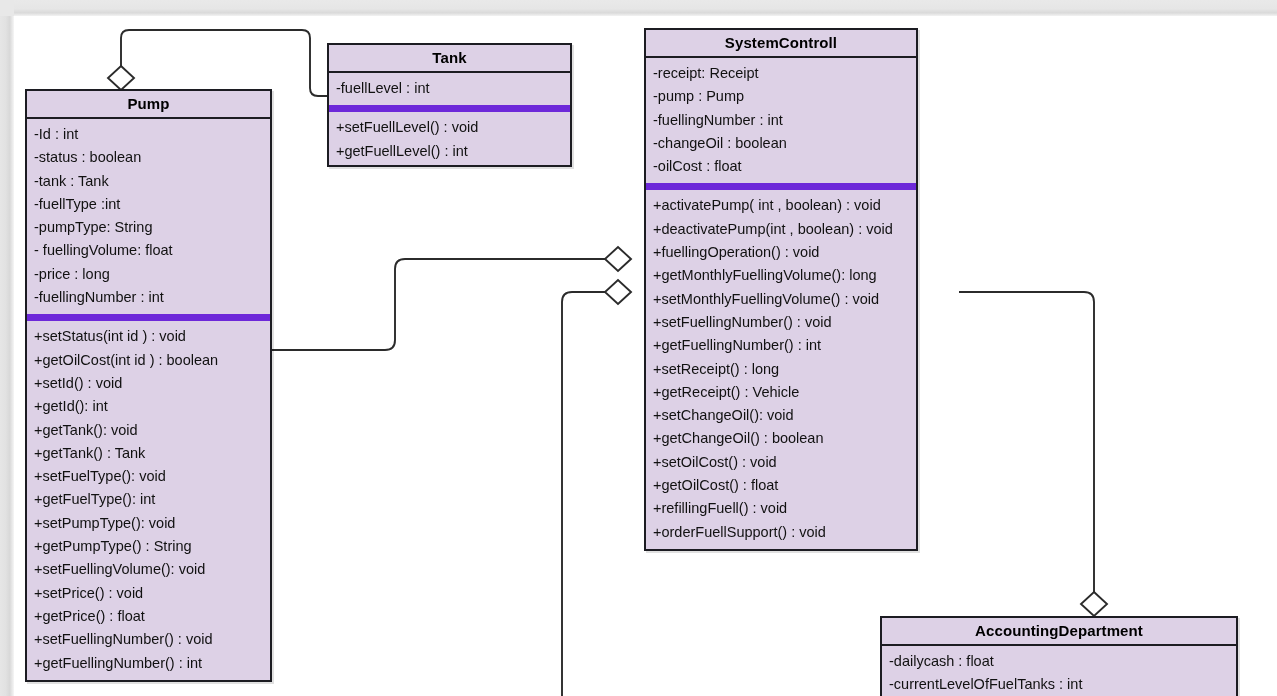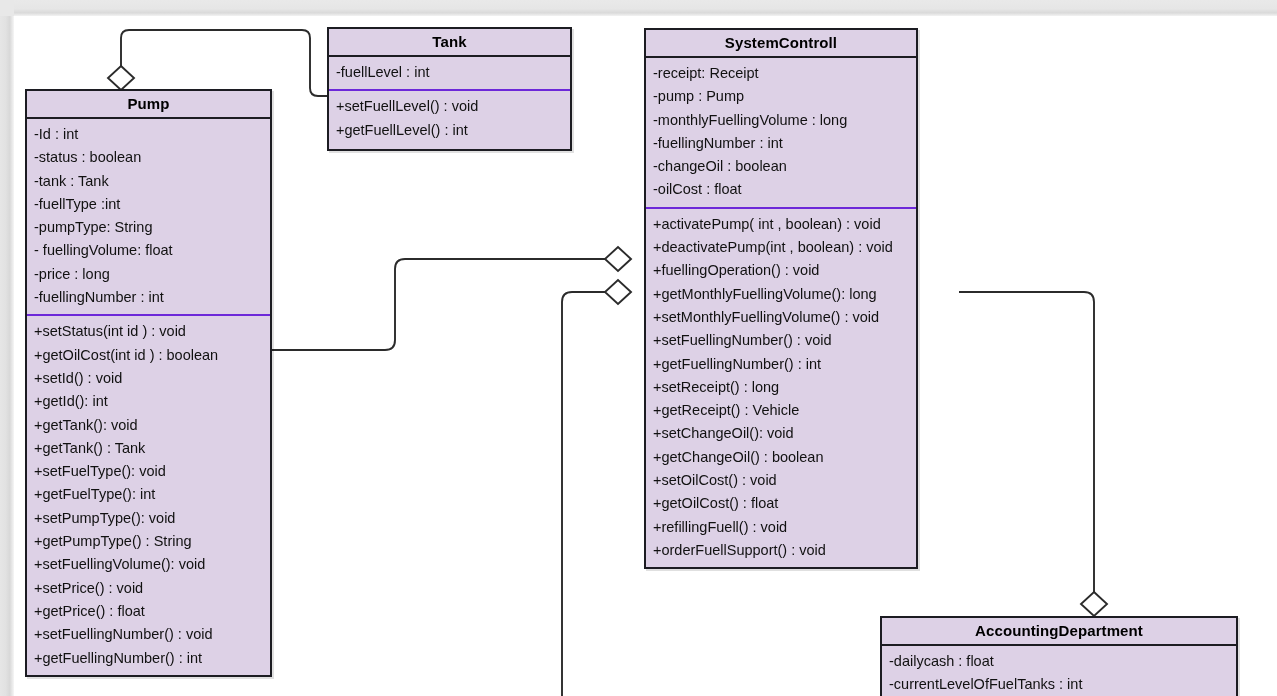--- a/index.html
+++ b/index.html
@@ -53,21 +53,21 @@
     color: #000000;
     padding: 4px 6px 5px 6px;
     border-bottom: 2px solid #1c1c22;
     line-height: 17px;
     letter-spacing: 0.1px;
   }
   .uml-compartment {
     padding: 4px 8px 5px 0;
   }
   .uml-compartment.divided {
-    border-top: 2px solid #6d28d9;
+    border-top: 7px solid #6d28d9;
   }
   .uml-row {
     font-size: 14.5px;
     color: #111111;
     line-height: 23.3px;
     padding: 0 6px 0 7px;
     white-space: nowrap;
   }
 
   
@@ -140,37 +140,36 @@
       <div class="uml-row">+setPumpType(): void</div>
       <div class="uml-row">+getPumpType() : String</div>
       <div class="uml-row">+setFuellingVolume(): void</div>
       <div class="uml-row">+setPrice() : void</div>
       <div class="uml-row">+getPrice() : float</div>
       <div class="uml-row">+setFuellingNumber() : void</div>
       <div class="uml-row">+getFuellingNumber() : int</div>
     </div>
   </div>
 
-  <div class="uml-class" style="left:327px; top:27px; width:245px; height:124px;">
+  <div class="uml-class" style="left:327px; top:43px; width:245px; height:124px;">
     <div class="uml-title">Tank</div>
     <div class="uml-compartment">
       <div class="uml-row">-fuellLevel : int</div>
     </div>
     <div class="uml-compartment divided">
       <div class="uml-row">+setFuellLevel() : void</div>
       <div class="uml-row">+getFuellLevel() : int</div>
     </div>
   </div>
 
   <div class="uml-class" style="left:644px; top:28px; width:274px;">
     <div class="uml-title">SystemControll</div>
     <div class="uml-compartment">
       <div class="uml-row">-receipt: Receipt</div>
       <div class="uml-row">-pump : Pump</div>
-      <div class="uml-row">-monthlyFuellingVolume : long</div>
       <div class="uml-row">-fuellingNumber : int</div>
       <div class="uml-row">-changeOil : boolean</div>
       <div class="uml-row">-oilCost : float</div>
     </div>
     <div class="uml-compartment divided">
       <div class="uml-row">+activatePump( int  , boolean) : void</div>
       <div class="uml-row">+deactivatePump(int , boolean) : void</div>
       <div class="uml-row">+fuellingOperation() : void</div>
       <div class="uml-row">+getMonthlyFuellingVolume(): long</div>
       <div class="uml-row">+setMonthlyFuellingVolume() : void</div>

